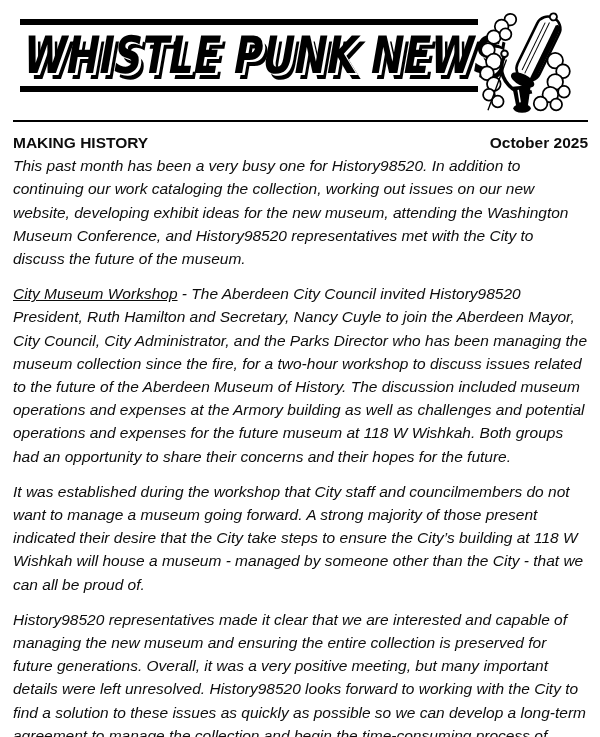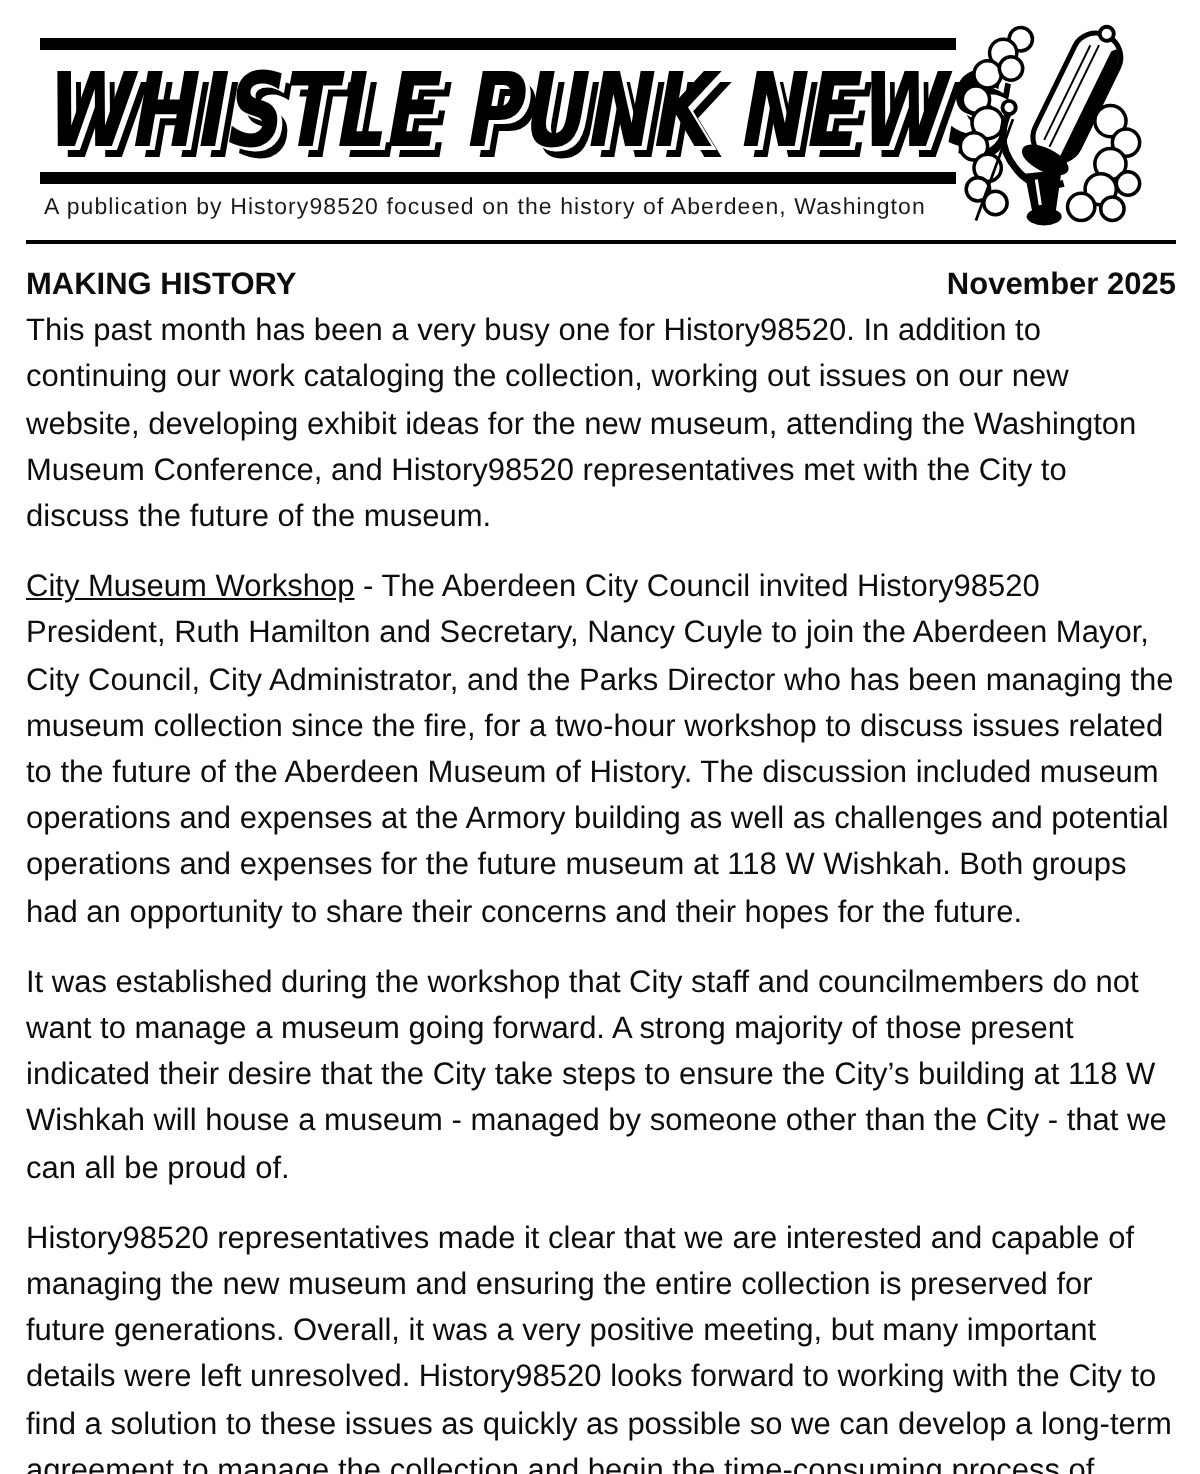--- a/index.html
+++ b/index.html
@@ -38,34 +38,33 @@
   }
   .whistle-art { position: absolute; left: 479px; top: 5px; width: 92px; height: 115px; }
   .divider { position: absolute; left: 13px; top: 120px; width: 575px; height: 2px; background: #000; }
 
   
   .article { margin: 0 12px 0 13px; font-size: 15.5px; line-height: 23.2px; color: #0d0d0d; }
   .article-header {
     display: flex; justify-content: space-between; align-items: center;
     font-weight: bold; margin-top: 9px;
   }
-  .article p { margin: 0 0 12px 0; }
+  .article p { margin: 0 0 12px 0; font-style: italic; }
   .article p:last-child { margin-bottom: 0; }
   .underline { text-decoration: underline; margin-top: 34px; }
 </style>
 </head>
 <body>
 
 <header class="masthead">
   <div class="bar bar-top"></div>
   <div class="masthead-title-wrap">
     <div class="masthead-title">WHISTLE PUNK NEWS</div>
   </div>
   <div class="bar bar-bottom"></div>
-  <div class="tagline">A publication by History98520 focused on the history of Aberdeen, Washington</div>
 
   <svg class="whistle-art" viewBox="0 0 92 118" xmlns="http://www.w3.org/2000/svg">
     <g fill="#ffffff" stroke="#000000" stroke-width="1.8">
 
       <circle cx="31" cy="15" r="6"></circle>
       <circle cx="22" cy="22" r="7"></circle>
       <circle cx="14" cy="33" r="7"></circle>
       <circle cx="8" cy="46" r="7"></circle>
       <circle cx="14" cy="58" r="8"></circle>
       <circle cx="7" cy="70" r="7"></circle>
@@ -103,21 +102,21 @@
       <circle cx="78" cy="102" r="6"></circle>
     </g>
   </svg>
 
   <div class="divider"></div>
 </header>
 
 <main class="article">
   <div class="article-header">
     <span>MAKING HISTORY</span>
-    <span>November 2025</span>
+    <span>October 2025</span>
   </div>
 
   <p><span>This past month has been a very busy one for History98520. In addition to continuing our work cataloging the collection, working out issues on our new website, developing exhibit ideas for the new museum, attending the Washington Museum Conference, and History98520 representatives met with the City to discuss the future of the museum.</span></p>
 
   <p><span class="underline">City Museum Workshop</span><span> - The Aberdeen City Council invited History98520 President, Ruth Hamilton and Secretary, Nancy Cuyle to join the Aberdeen Mayor, City Council, City Administrator, and the Parks Director who has been managing the museum collection since the fire, for a two-hour workshop to discuss issues related to the future of the Aberdeen Museum of History. The discussion included museum operations and expenses at the Armory building as well as challenges and potential operations and expenses for the future museum at 118 W Wishkah. Both groups had an opportunity to share their concerns and their hopes for the future.</span></p>
 
   <p><span>It was established during the workshop that City staff and councilmembers do not want to manage a museum going forward. A strong majority of those present indicated their desire that the City take steps to ensure the City’s building at 118 W Wishkah will house a museum - managed by someone other than the City - that we can all be proud of.</span></p>
 
   <p><span>History98520 representatives made it clear that we are interested and capable of managing the new museum and ensuring the entire collection is preserved for future generations. Overall, it was a very positive meeting, but many important details were left unresolved. History98520 looks forward to working with the City to find a solution to these issues as quickly as possible so we can develop a long-term agreement to manage the collection and begin the time-consuming process of raising funds to design and develop the new museum space.</span></p>
 </main>

